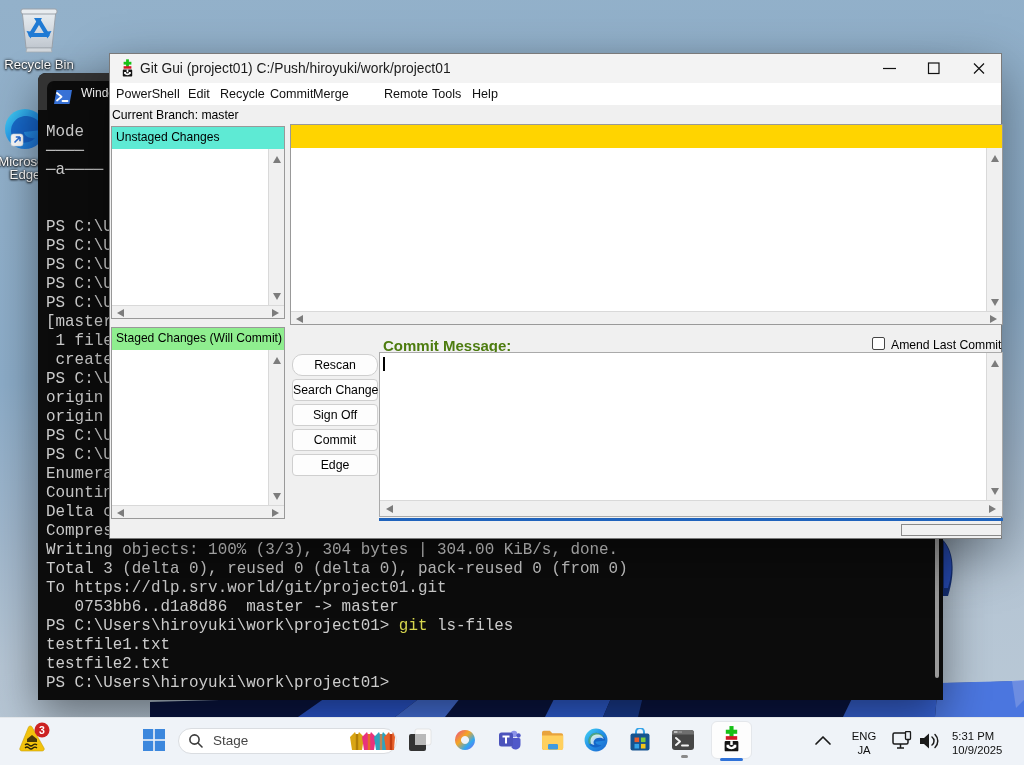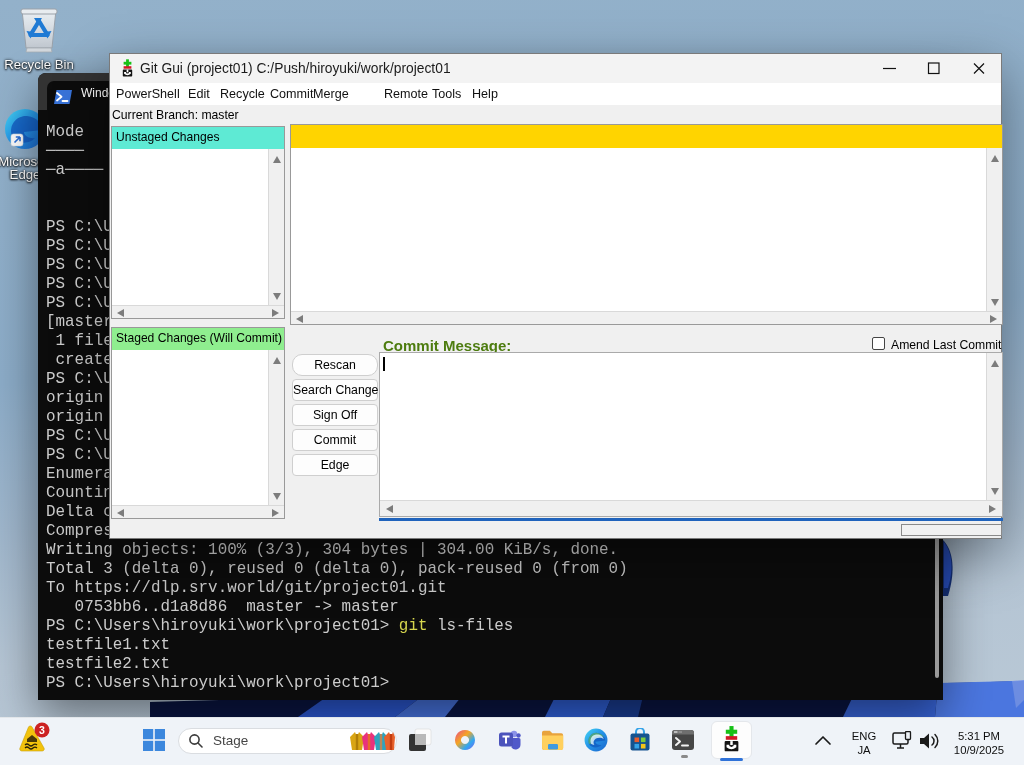--- a/index.html
+++ b/index.html
@@ -354,13 +354,13 @@
 <svg class="abs" style="left:892px;top:731px" width="22" height="20" viewBox="0 0 22 20">
   <rect x="1" y="2" width="15" height="11" rx="1.5" fill="none" stroke="#1a1a1a" stroke-width="1.5"></rect>
   <path d="M5,17 h7" stroke="#1a1a1a" stroke-width="1.5"></path>
   <path d="M8.5,13 v4" stroke="#1a1a1a" stroke-width="1.5"></path>
   <rect x="13.5" y="0.5" width="5" height="8" rx="1" fill="#eff3f8" stroke="#1a1a1a" stroke-width="1.3"></rect>
 </svg>
 <svg class="abs" style="left:918px;top:731px" width="22" height="20" viewBox="0 0 22 20">
   <path d="M2,7 h4 l5,-4.5 v15 L6,13 H2 Z" fill="#1a1a1a"></path>
   <path d="M14,6 a5,5 0 0 1 0,8 M17,3.5 a9,9 0 0 1 0,13" stroke="#1a1a1a" stroke-width="1.5" fill="none" stroke-linecap="round"></path>
 </svg>
-<div class="abs tray" style="left:936px;top:729px;width:70px;text-align:center;line-height:14px;padding-left:16px;">5:31 PM<br>10/9/2025</div>
+<div class="abs tray" style="left:936px;top:729px;width:70px;text-align:left;line-height:14px;padding-left:16px;">5:31 PM<br>10/9/2025</div>
 
 </body></html>

